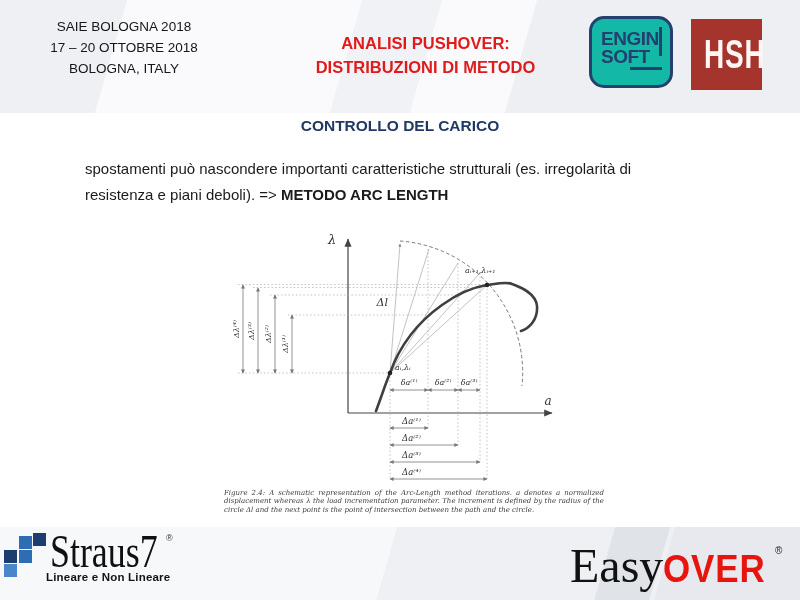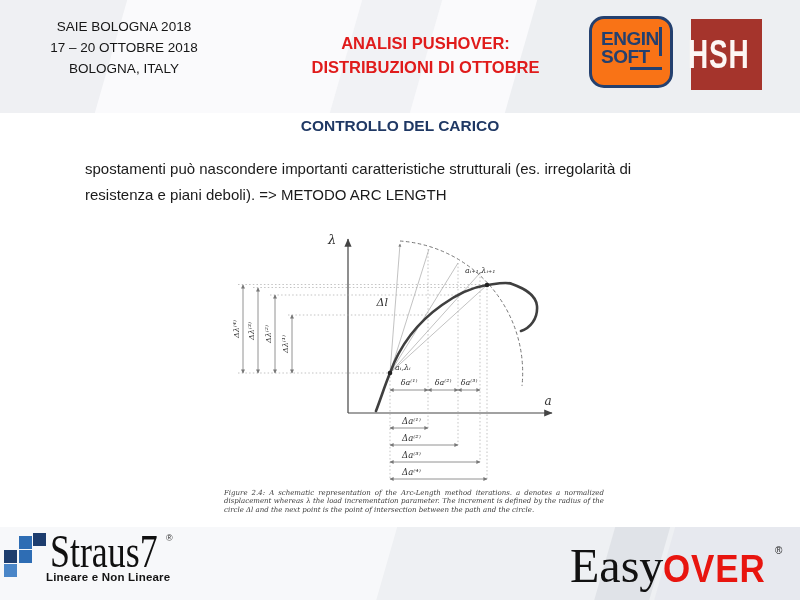--- a/index.html
+++ b/index.html
@@ -17,37 +17,37 @@
   .footer .band.b3{left:658px;width:320px;background:rgba(228,230,236,.7);}
 
   .event-block{position:absolute;left:35px;top:16px;width:178px;text-align:center;
                color:#161616;font-size:13.5px;line-height:21px;}
   .event-block .l1{font-weight:normal;}
 
   .main-title{position:absolute;left:258px;top:31px;width:335px;text-align:center;
               color:#e01b1b;font-weight:bold;font-size:16.5px;line-height:24px;}
 
   
-  .enginsoft{position:absolute;left:589px;top:16px;width:84px;height:72px;background:#f97316;
+  .enginsoft{position:absolute;left:589px;top:16px;width:84px;height:72px;background:#14b8a6;
              border:3px solid #24406f;border-radius:15px;box-sizing:border-box;}
   .enginsoft .t{position:absolute;left:9px;top:11px;color:#24406f;font-weight:bold;
                 font-size:19px;line-height:18px;letter-spacing:-.5px;}
   .enginsoft .vline{position:absolute;right:8px;top:8px;width:3px;height:29px;background:#24406f;}
   .enginsoft .hline{position:absolute;left:38px;top:48px;width:32px;height:3px;background:#24406f;}
   .hsh{position:absolute;left:691px;top:19px;width:71px;height:71px;background:#a5342c;
-       display:flex;align-items:center;justify-content:flex-end;}
+       display:flex;align-items:center;justify-content:flex-start;}
   .hsh span{color:#fdf6f4;font-weight:bold;font-size:40px;letter-spacing:1px;
             display:inline-block;transform:scaleX(.70);}
 
   
   .subtitle{position:absolute;left:0;top:117px;width:800px;text-align:center;
             color:#1f3864;font-weight:bold;font-size:15.5px;}
   .bodytext{position:absolute;left:85px;top:156px;width:690px;color:#1b1b1b;
             font-size:15px;line-height:26px;}
-  .bodytext .bold{font-weight:normal;margin-top:32px;}
+  .bodytext .bold{font-weight:bold;margin-top:32px;}
 
   
   .diagram-svg{position:absolute;left:222px;top:227px;}
   .fig-caption{position:absolute;left:224px;top:489px;width:380px;color:#3c3c3c;
                font-family:"DejaVu Serif",serif;font-style:italic;font-size:7px;
                line-height:8.4px;text-align:justify;}
   text{font-family:"DejaVu Serif",serif;fill:#333;}
 
   
   .footer{position:absolute;left:0;top:527px;width:800px;height:73px;background:#eef0f3;overflow:hidden;}
@@ -80,21 +80,21 @@
   </div>
 
   <div class="event-block">
     <div class="l1">SAIE BOLOGNA 2018</div>
     <div>17 – 20 OTTOBRE 2018</div>
     <div>BOLOGNA, ITALY</div>
   </div>
 
   <div class="main-title">
     <div>ANALISI PUSHOVER:</div>
-    <div>DISTRIBUZIONI DI OTTOBRE</div>
+    <div>DISTRIBUZIONI DI METODO</div>
   </div>
 
   <div class="enginsoft">
     <div class="t">
       <div>ENGIN</div>
       <div>SOFT</div>
     </div>
     <div class="vline"></div>
     <div class="hline"></div>
   </div>

